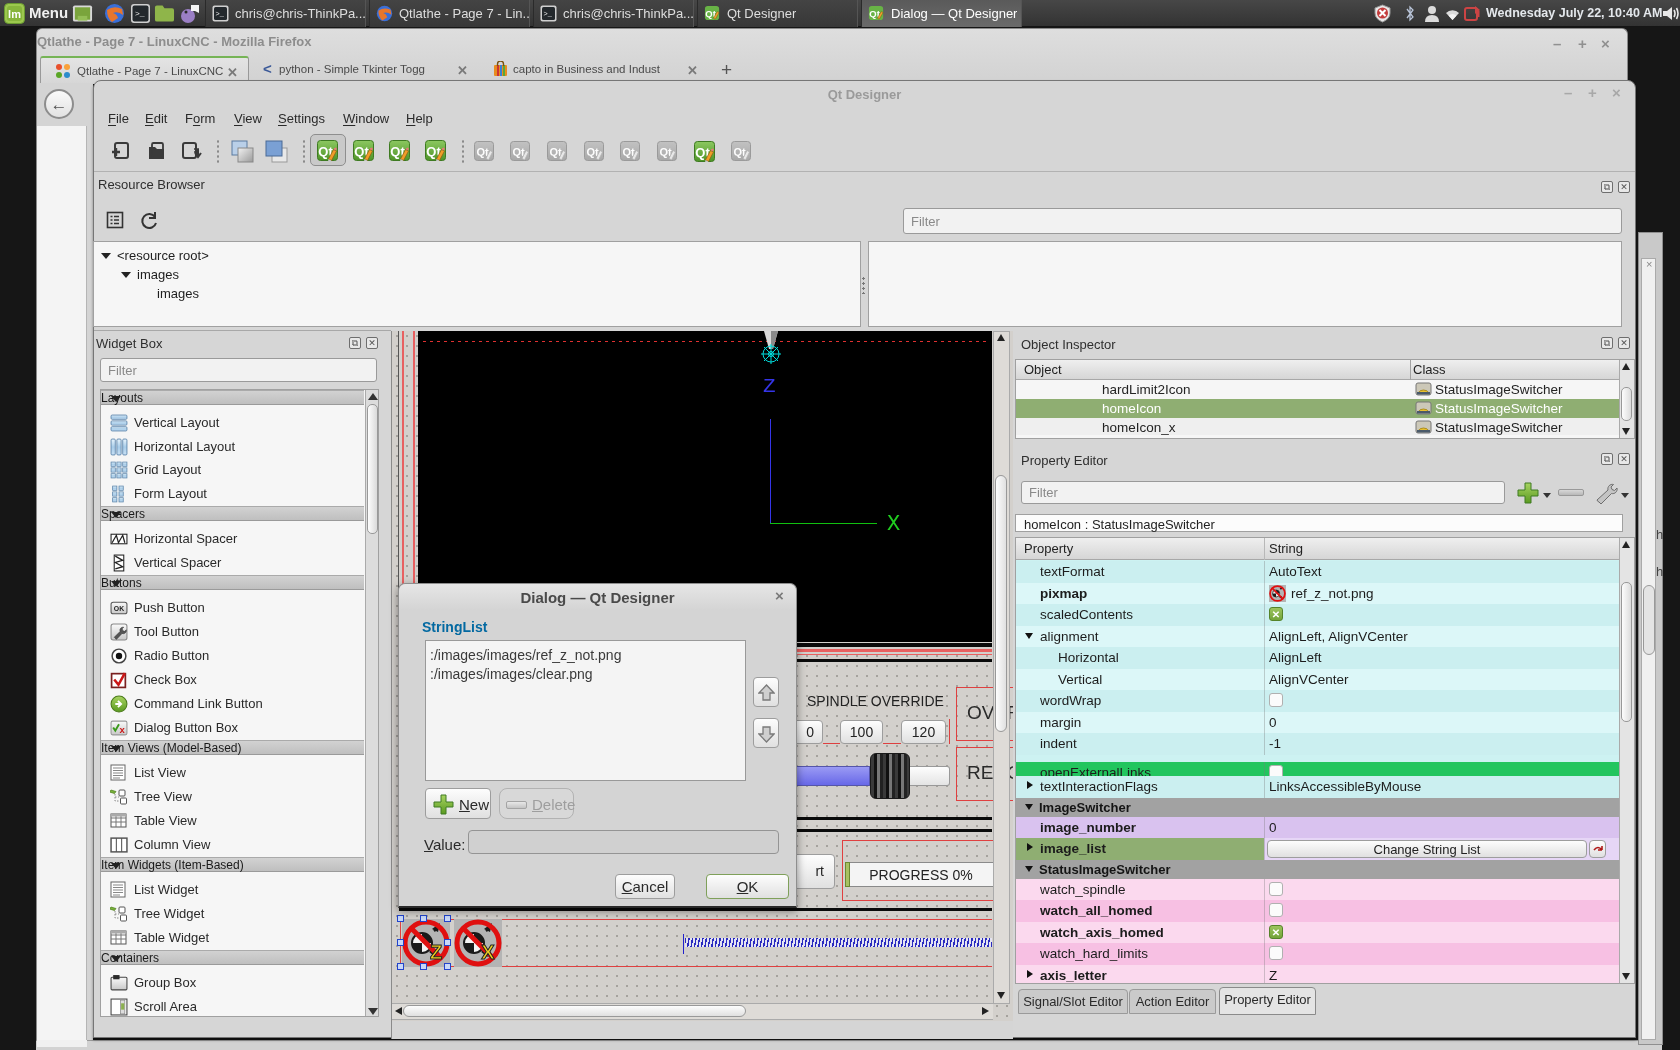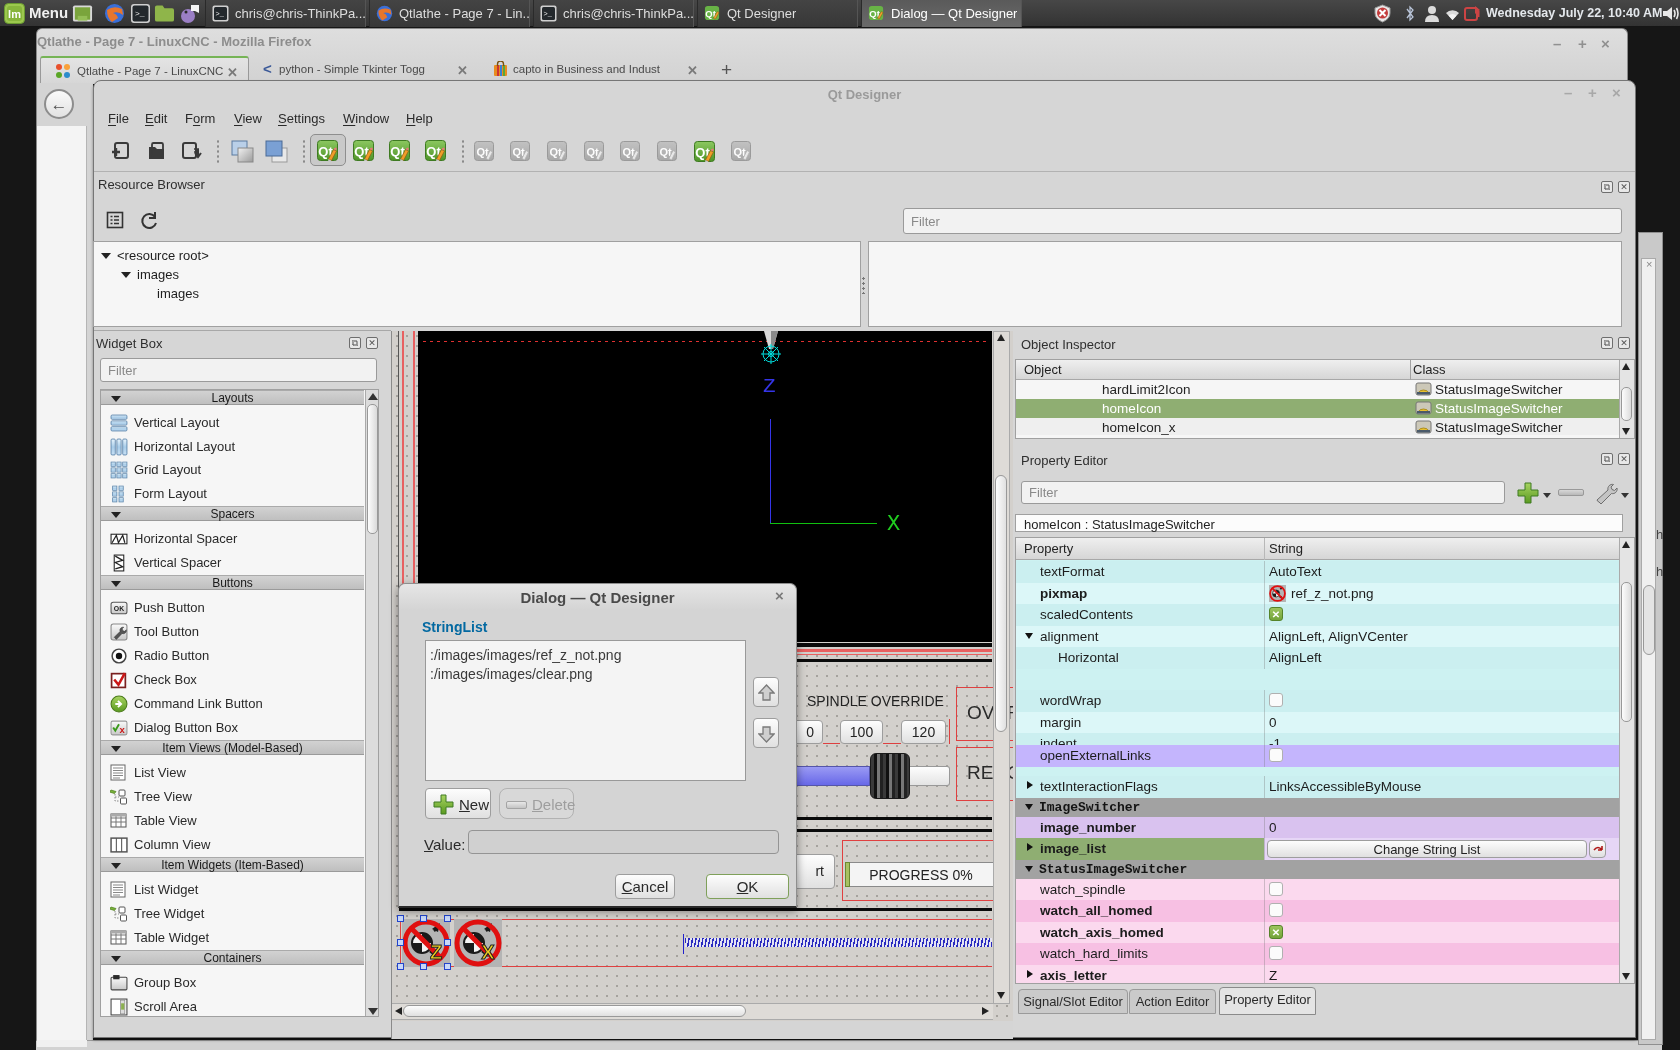--- a/index.html
+++ b/index.html
@@ -33,33 +33,33 @@
   color:#8a8a8a; font-size:13px; padding-left:7px; display:flex; align-items:center; }
 .whitebox { position:absolute; background:#f6f6f6; border:1px solid #a0a0a0; }
 .mi { top:30px; font-size:13px; color:#2a2a2a; }
 .mi u { text-decoration-thickness:1px; text-underline-offset:2px; }
 .tsep { position:absolute; top:58px; width:2px; height:26px;
   background-image:radial-gradient(circle,#8a8a8a 1px,transparent 1.3px); background-size:2px 5px; }
 .qt { width:21px; height:21px; }
 .tri { width:0; height:0; border-left:5px solid transparent; border-right:5px solid transparent; border-top:6px solid #222; }
 .trtxt { font-size:13px; color:#1e1e1e; }
 .wbh { position:absolute; left:0; width:263px; height:15px; background:linear-gradient(#d2d2d2,#bfbfbf);
-  border-top:1px solid #aaa; border-bottom:1px solid #9a9a9a; font-size:12px; color:#1a1a1a; text-align:center; line-height:14px; }
+  border-top:1px solid #aaa; border-bottom:1px solid #9a9a9a; font-size:12px; color:#1a1a1a; text-align:left; line-height:14px; }
 .wbi { position:absolute; left:0; width:263px; height:24px; font-size:13px; color:#2a2a2a; line-height:24px; padding-left:33px; }
 .wic { position:absolute; left:9px; top:3px; width:18px; height:18px; }
 .hdl { position:absolute; width:7px; height:7px; background:#c8d8f8; border:1px solid #2244cc; }
 .oirow { position:absolute; left:0; width:603px; height:19px; font-size:13.5px; color:#242424; line-height:19px; }
 .oici { position:absolute; top:2px; width:17px; height:14px; }
 .btab { position:absolute; height:25px; background:#cacaca; border:1px solid #9a9a9a; border-radius:4px 4px 0 0;
   font-size:13px; color:#2a2a2a; text-align:center; line-height:24px; overflow:hidden; white-space:nowrap; padding:0 2px; }
 .prow { position:absolute; left:0; width:603px; height:22px; font-size:13.5px; color:#1c1c1c; line-height:21px; }
 .prow .n { position:absolute; left:24px; white-space:nowrap; }
 .prow .v { position:absolute; left:253px; white-space:nowrap; }
 .prow .dv { position:absolute; left:248px; top:0; width:1px; height:100%; background:rgba(120,120,120,.35); }
-.phdr { position:absolute; left:0; width:603px; height:19px; background:#a2a2a2; font-size:13px; font-weight:bold; color:#141414; line-height:19px;font-family:Liberation Mono, monospace; }
+.phdr { position:absolute; left:0; width:603px; height:19px; background:#a2a2a2; font-size:13px; font-weight:bold; color:#141414; line-height:19px; }
 .ptri { position:absolute; left:9px; top:7px; width:0; height:0; border-left:4.5px solid transparent; border-right:4.5px solid transparent; border-top:6px solid #111; }
 .ptrie { position:absolute; left:11px; top:5px; width:0; height:0; border-top:4.5px solid transparent; border-bottom:4.5px solid transparent; border-left:6px solid #111; }
 .cb { position:absolute; left:253px; top:3px; width:14px; height:14px; background:#fbfbfb; border:1px solid #b0b0b0; border-radius:3px; }
 .cbc { position:absolute; left:253px; top:3px; width:14px; height:14px; background:linear-gradient(#9cc45e,#74a43a); border:1px solid #55842a; border-radius:3px;
   color:#fff; font-size:10px; font-weight:bold; text-align:center; line-height:13px; }
 </style></head>
 <body>
 
 <div class="abs" style="left:0;top:0;width:1680px;height:1050px;background:#161616"></div>
 
@@ -612,36 +612,41 @@
         <span class="ptri"></span>
         <span class="n">alignment</span>
         <span class="v">AlignLeft, AlignVCenter</span>
         <span class="dv"></span>
       </div>
     <div class="prow" style="top:109px;background:#cbeff0">
         <span class="n" style="left:42px">Horizontal</span>
         <span class="v">AlignLeft</span>
         <span class="dv"></span>
       </div>
+    <div class="prow" style="top:130.5px;background:#dcf7f8">
+        <span class="n" style="left:42px">Vertical</span>
+        <span class="v">AlignVCenter</span>
+        <span class="dv"></span>
+      </div>
     <div class="prow" style="top:152px;background:#cbeff0">
         <span class="n">wordWrap</span>
         <span class="cb"></span>
         <span class="dv"></span>
       </div>
     <div class="prow" style="top:173.5px;background:#dcf7f8">
         <span class="n">margin</span>
         <span class="v">0</span>
         <span class="dv"></span>
       </div>
     <div class="prow" style="top:195px;background:#cbeff0">
         <span class="n">indent</span>
         <span class="v">-1</span>
         <span class="dv"></span>
       </div>
-    <div class="prow" style="top:207px;background:#c4b5fd">
+    <div class="prow" style="top:224px;background:#22c55e">
         <span class="n">openExternalLinks</span>
         <span class="cb"></span>
         <span class="dv"></span>
       </div>
     <div class="prow" style="top:238px;background:#cbeff0">
         <span class="ptrie"></span>
         <span class="n">textInteractionFlags</span>
         <span class="v">LinksAccessibleByMouse</span>
         <span class="dv"></span>
       </div>

